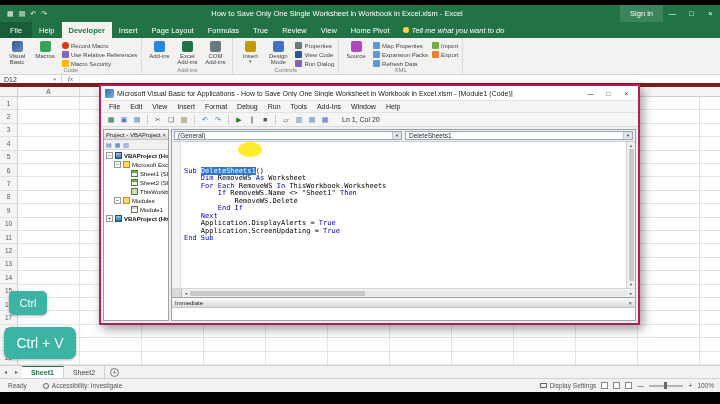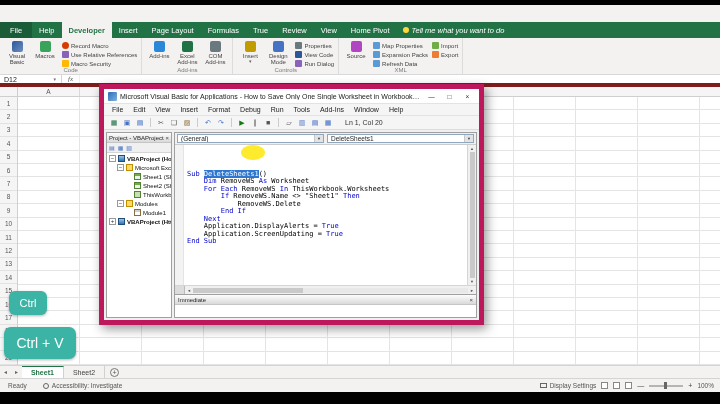--- a/index.html
+++ b/index.html
@@ -70,21 +70,21 @@
   .corner { position: absolute; top: 0; left: 0; width: 18px; height: 10px; background: #f5f5f5; border-right: 1px solid #cfcfcf; border-bottom: 1px solid #cfcfcf; }
   .col-headers { position: absolute; top: 0; left: 18px; right: 0; height: 10px; background: #f5f5f5; border-bottom: 1px solid #cfcfcf; display: flex; }
   .colh { border-right: 1px solid #dadada; font-size: 6.5px; color: #555; display: flex; align-items: center; justify-content: center; }
   .row-headers { position: absolute; top: 10px; left: 0; width: 18px; bottom: 0; background: #f5f5f5; border-right: 1px solid #cfcfcf; display: flex; flex-direction: column; }
   .rowh { height: 13.4px; flex: none; font-size: 6.5px; color: #555; display: flex; align-items: center; justify-content: center; border-bottom: 1px solid #e2e2e2; }
   .cells { position: absolute; top: 10px; left: 18px; right: 0; bottom: 0; background-color: #fff;
     background-image: repeating-linear-gradient(to right, transparent 0 61px, #e4e4e4 61px 62px),
                       repeating-linear-gradient(to bottom, transparent 0 12.4px, #e4e4e4 12.4px 13.4px); }
 
   
-  .vba { position: absolute; left: 99px; top: 79px; width: 385px; height: 241px; background: #f0f0f0; border: 5px solid #be185d; box-shadow: 3px 4px 10px rgba(0,0,0,.4); display: flex; flex-direction: column; z-index: 5; }
+  .vba { position: absolute; left: 99px; top: 79px; width: 541px; height: 241px; background: #f0f0f0; border: 2px solid #be185d; box-shadow: 3px 4px 10px rgba(0,0,0,.4); display: flex; flex-direction: column; z-index: 5; }
   .vba-title { height: 15px; background: #fff; display: flex; align-items: center; gap: 3px; padding: 0 4px; border-bottom: 1px solid #e3e3e3; flex: none; }
   .vba-icon { width: 9px; height: 9px; background: linear-gradient(135deg,#2d6cb5,#7fb2e5); border-radius: 1px; flex: none; }
   .vba-title-text { flex: 1; font-size: 7px; color: #222; white-space: nowrap; overflow: hidden; text-overflow: ellipsis; }
   .vwin-btn { width: 15px; height: 12px; display: flex; align-items: center; justify-content: center; font-size: 6.5px; color: #333; }
   .vba-menu { height: 12px; display: flex; align-items: center; padding: 0 3px; background: #f5f5f5; border-bottom: 1px solid #e3e3e3; flex: none; }
   .vmenu { padding: 0 5px; font-size: 7px; color: #222; }
   .vba-toolbar { height: 14px; display: flex; align-items: center; padding: 0 5px; background: #f5f5f5; border-bottom: 1px solid #dcdcdc; flex: none; }
   .vtb-icons { display: flex; align-items: center; gap: 3px; }
   .titem { width: 10px; height: 10px; display: flex; align-items: center; justify-content: center; font-size: 7px; line-height: 1; }
   .tsep { width: 1px; height: 9px; background: #ccc; margin: 0 2px; }
@@ -160,20 +160,35 @@
   .badge { position: absolute; color: #fff; display: flex; align-items: center; justify-content: center; z-index: 20; box-shadow: 0 1px 3px rgba(0,0,0,.3); }
   .badge1 { left: 9px; top: 291px; width: 38px; height: 24px; border-radius: 5px; font-size: 11px; }
   .badge2 { left: 4px; top: 327px; width: 72px; height: 32px; border-radius: 7px; font-size: 14px; }
 </style>
 </head>
 <body>
 
 <div class="frame">
   <div class="excel">
 
+    <div class="titlebar">
+      <div class="qat">
+        <span class="qicon">▦</span>
+        <span class="qicon">▤</span>
+        <span class="qicon">↶</span>
+        <span class="qicon">↷</span>
+      </div>
+      <div class="tb-title">How to Save Only One Single Worksheet in Workbook in Excel.xlsm  -  Excel</div>
+      <div class="signin">Sign in</div>
+      <div class="win-controls">
+        <span class="win-btn">—</span>
+        <span class="win-btn">□</span>
+        <span class="win-btn">×</span>
+      </div>
+    </div>
 
     <div class="ribbon-tabs">
       <div class="tabs-holder">
           <div class="rtab file">File</div>
           <div class="rtab">Help</div>
           <div class="rtab active">Developer</div>
           <div class="rtab">Insert</div>
           <div class="rtab">Page Layout</div>
           <div class="rtab">Formulas</div>
           <div class="rtab">True</div>
@@ -502,15 +517,15 @@
         <span class="zoom-btn">—</span>
         <span class="zoom-track">
             <span class="zoom-thumb"></span>
           </span>
         <span class="zoom-btn">+</span>
         <span class="zoom-pct">100%</span>
       </div>
     </div>
   </div>
 
-  <div class="badge badge1" style="background: rgb(59, 180, 166); border-radius: 6px;">Ctrl</div>
+  <div class="badge badge1" style="background: rgb(59, 180, 166);">Ctrl</div>
   <div class="badge badge2" style="background: rgb(59, 180, 166);">Ctrl + V</div>
 </div>
 
 </body></html>

